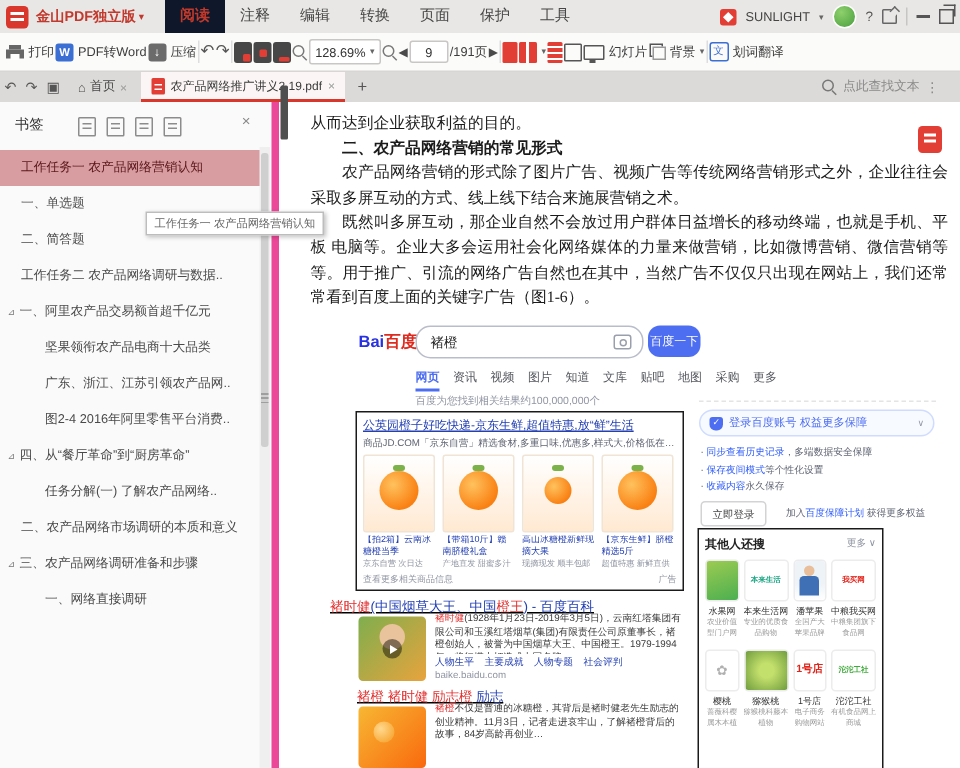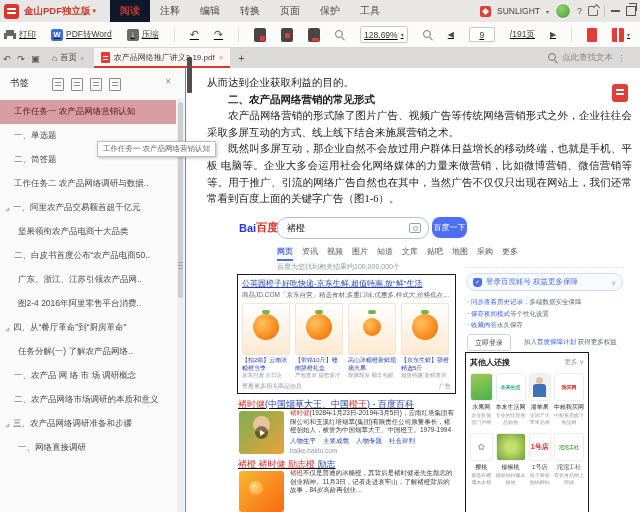--- a/index.html
+++ b/index.html
@@ -23,21 +23,21 @@
   .avatar{width:14px;height:14px;border-radius:50%;background:radial-gradient(circle at 35% 30%,#8ed06c,#4a9e3f);border:1px solid #fff;}
   .helpq{font-size:9px;color:#555;}
   .wexp{width:8px;height:8px;border:1.2px solid #666;border-radius:1px;position:relative;}
   .wexp::after{content:"";position:absolute;right:-2px;top:-2px;width:4px;height:4px;background:#e9e7e5;border-left:1.2px solid #666;border-bottom:1.2px solid #666;transform:rotate(135deg);}
   .vsep{width:1px;height:12px;background:#c7c5c3;}
   .win-min{width:9px;height:2px;background:#555;}
   .win-res{width:8px;height:8px;border:1.2px solid #555;position:relative;}
   .win-res::after{content:"";position:absolute;left:2px;top:-4px;width:7px;height:7px;border-top:1.2px solid #555;border-right:1.2px solid #555;}
 
   
-  #toolbar{left:0;top:22px;width:640px;height:26px;background:#fbfbfa;border-bottom:1px solid #d8d6d4;display:flex;align-items:center;gap:15px;padding-left:4px;box-sizing:border-box;text-decoration:underline;}
+  #toolbar{left:0;top:22px;width:640px;height:26px;background:#fbfbfa;border-bottom:1px solid #d8d6d4;display:flex;align-items:center;gap:1px;padding-left:4px;box-sizing:border-box;}
   .tlabel{font-size:8.5px;color:#3c3c3c;white-space:nowrap;}
   .tgrp{display:flex;align-items:center;gap:3px;flex:none;}
   .tsep{width:1px;height:15px;background:#ddd;flex:none;}
   .ic-print{width:12px;height:12px;flex:none;background:
     linear-gradient(#fff,#fff) 3px 7px/6px 4px no-repeat,
     linear-gradient(#666,#666) 0 4px/12px 6px no-repeat,
     linear-gradient(#666,#666) 2px 1px/8px 3px no-repeat;}
   .ic-word{width:12px;height:12px;flex:none;background:#3b6fd4;border-radius:2px;color:#fff;font-size:7.5px;font-weight:bold;text-align:center;line-height:12px;}
   .ic-comp{width:12px;height:12px;flex:none;background:#6b6b6b;border-radius:2px;color:#fff;font-size:8px;text-align:center;line-height:12px;}
   .rot{font-size:11px;color:#555;flex:none;line-height:1;}
@@ -75,29 +75,29 @@
   .xic{font-size:8px;color:#999;}
   .plus{font-size:11px;color:#555;align-self:center;margin-left:8px;}
   .findbar{margin-left:auto;display:flex;align-items:center;gap:4px;margin-right:14px;}
   .findbar .t{font-size:8.5px;color:#8a8a8a;}
   .menu3{font-size:9px;color:#888;}
 
   
   #splitter{left:187px;top:57px;width:5px;height:36px;background:#4f4f4f;border-radius:1px;z-index:30;}
 
   
-  #sidebar{left:0;top:68px;width:186px;height:444px;background:#fafafa;border-right:1px solid #ec4899;box-sizing:border-box;}
+  #sidebar{left:0;top:68px;width:186px;height:444px;background:#fafafa;border-right:5px solid #ec4899;box-sizing:border-box;}
   #sb-head{position:absolute;left:0;top:0;width:100%;height:30px;}
   .sb-title{position:absolute;left:10px;top:9px;font-size:9.5px;color:#333;}
   .sb-tools{position:absolute;left:52px;top:10px;display:flex;gap:7px;}
   .mini-ic{width:10px;height:11px;border:1px solid #8c8c8c;border-radius:1px;background:linear-gradient(#8c8c8c,#8c8c8c) 2px 3px/6px 1px no-repeat,linear-gradient(#8c8c8c,#8c8c8c) 2px 6px/6px 1px no-repeat;}
   .sb-close{position:absolute;right:14px;top:8px;font-size:10px;color:#888;}
   #bm-list{position:absolute;left:0;top:32px;width:176px;}
   .bm{height:24px;display:flex;align-items:center;padding-left:14px;font-size:8.5px;color:#4a4a4a;white-space:nowrap;overflow:hidden;}
-  .bm.lvl1{padding-left:18px;}
+  .bm.lvl1{padding-left:30px;}
   .bm.sel{background:#d79da1;color:#5a161a;}
   .tri{font-size:6px;color:#777;margin-right:3px;margin-left:-9px;flex:none;}
   #sb-scroll{position:absolute;right:1px;top:30px;width:7px;height:414px;background:#efefef;}
   #sb-thumb{position:absolute;left:1px;top:4px;width:5px;height:196px;background:#cfcfcf;border-radius:2px;}
   #sb-grip{position:absolute;left:0;top:160px;width:5px;height:8px;background:repeating-linear-gradient(#9e9e9e 0 1px,transparent 1px 3px);}
 
   
   #tooltip{left:97px;top:141px;background:#fff;border:1px solid #bdbdbd;box-shadow:1px 1px 3px rgba(0,0,0,.25);padding:2px 5px;font-size:7.5px;color:#666;white-space:nowrap;z-index:50;}
 
   
@@ -313,38 +313,32 @@
       <div class="bm">
           <span>工作任务二 农产品网络调研与数据..</span>
         </div>
       <div class="bm">
           <span class="tri">⊿</span>
           <span>一、阿里农产品交易额首超千亿元</span>
         </div>
       <div class="bm lvl1">
           <span>坚果领衔农产品电商十大品类</span>
         </div>
-      <div class="bm">
-          <span>二、白皮书首度公布“农产品电商50..</span>
-        </div>
       <div class="bm lvl1">
           <span>广东、浙江、江苏引领农产品网..</span>
         </div>
       <div class="bm lvl1">
           <span>图2-4 2016年阿里零售平台消费..</span>
         </div>
       <div class="bm">
           <span class="tri">⊿</span>
           <span>四、从“餐厅革命”到“厨房革命”</span>
         </div>
       <div class="bm lvl1">
           <span>任务分解(一) 了解农产品网络..</span>
-        </div>
-      <div class="bm">
-          <span>一、农产品 网 络 市 场 调研概念</span>
         </div>
       <div class="bm">
           <span>二、农产品网络市场调研的本质和意义</span>
         </div>
       <div class="bm">
           <span class="tri">⊿</span>
           <span>三、农产品网络调研准备和步骤</span>
         </div>
       <div class="bm lvl1">
           <span>一、网络直接调研</span>
@@ -417,21 +411,21 @@
         <div class="pcap">【京东生鲜】脐橙精选5斤</div>
         <div class="psub">超值特惠 新鲜直供</div>
       </div>
     </div>
     <div class="ad-foot">
       <span>查看更多相关商品信息</span>
       <span>广告</span>
     </div>
   </div>
 
-  <div class="r-title abs" style="left:238px;top:398px;text-align:right;">
+  <div class="r-title abs" style="left:220px;top:398px;text-align:right;">
     <span class="red">褚时健</span><span class="blu">(中国烟草大王、中国</span><span class="red">橙王</span><span class="blu">) - 百度百科</span>
   </div>
   <div id="r1img" class="abs">
     <span class="face"></span>
     <span class="play"></span>
   </div>
   <div class="r-desc abs" style="left:290px;top:409px;width:166px;height:27px;overflow:hidden;">
     <span class="red">褚时健</span><span>(1928年1月23日-2019年3月5日)，云南红塔集团有限公司和玉溪红塔烟草(集团)有限责任公司原董事长，褚橙创始人，被誉为中国烟草大王、中国橙王。1979-1994年，将红塔山打造成中国名牌…</span>
   </div>
   <div id="r1links" class="abs">

